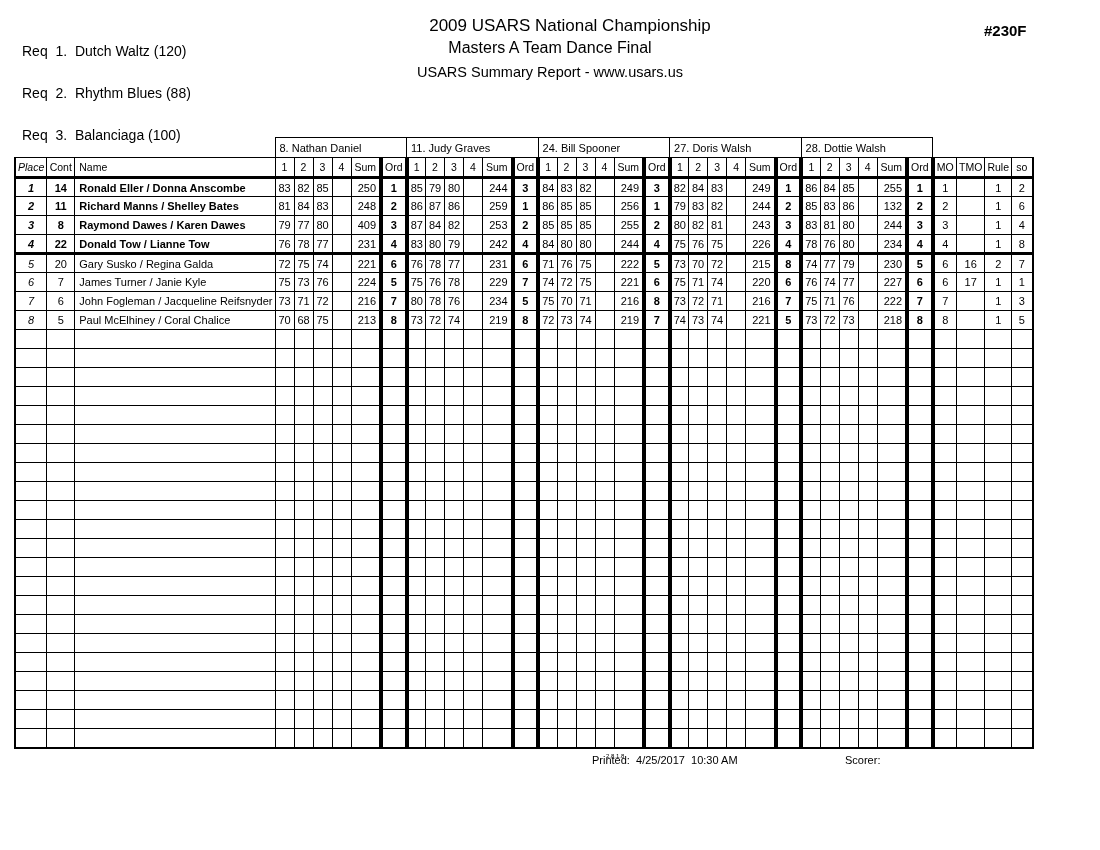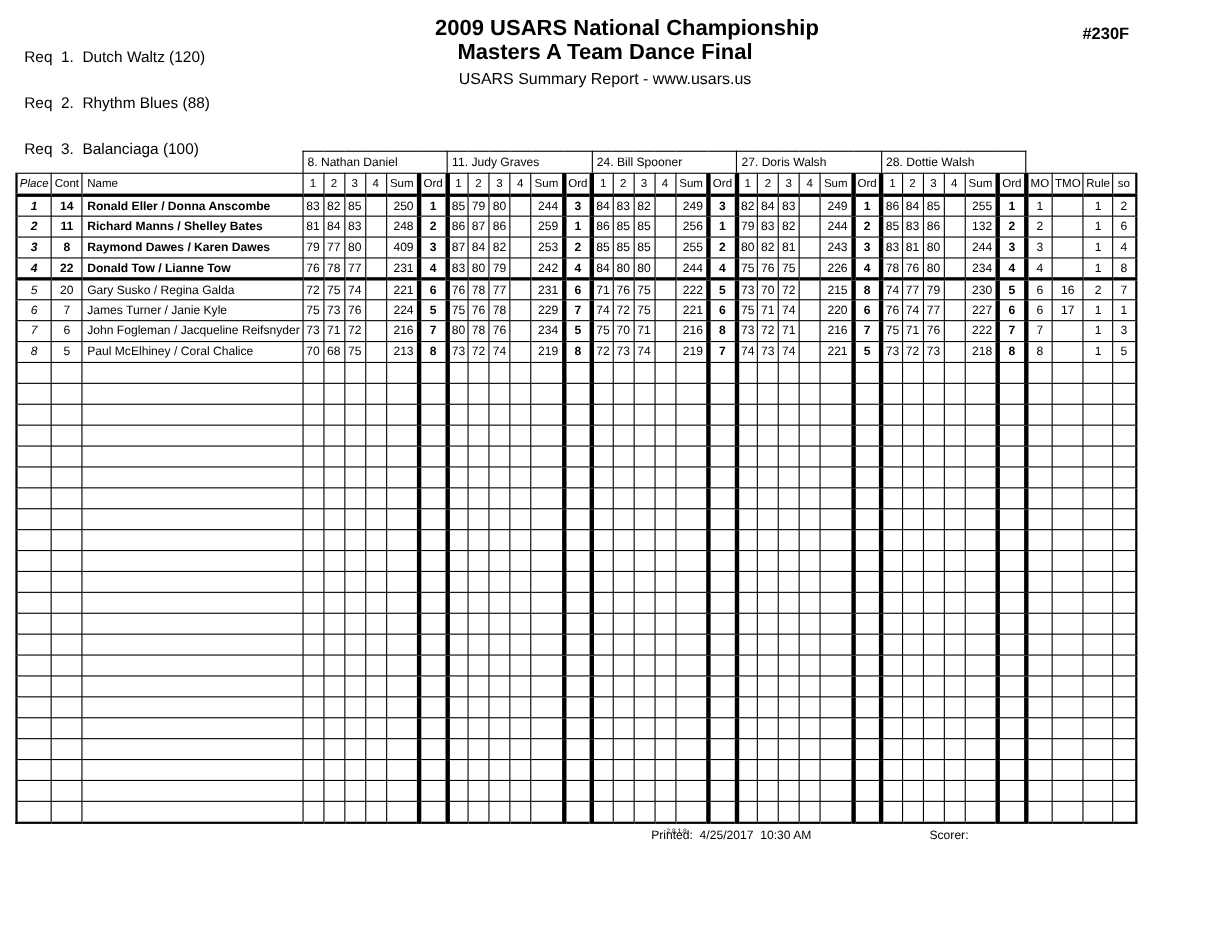--- a/index.html
+++ b/index.html
@@ -5,23 +5,23 @@
   * { box-sizing: border-box; }
   html,body { margin:0; padding:0; background:#fff; }
   .page {
     position:relative; width:1100px; height:850px; background:#ffffff;
     font-family:"Liberation Sans", sans-serif; color:#000; overflow:hidden;
   }
   
   .reqs { position:absolute; left:22px; top:16px; font-size:14px; line-height:14px; white-space:pre; }
   
   .titleblock { position:absolute; left:0; top:16px; width:1100px; text-align:center; }
-  .t1 { font-size:20px; font-weight:bold; line-height:20px;margin-left:40px; }
+  .t1 { font-size:17px; font-weight:normal; line-height:20px;margin-left:40px; }
   .t2 { font-size:12.5px; line-height:19px; }
-  .t3 { font-size:20px; font-weight:bold; line-height:24px; }
+  .t3 { font-size:16px; font-weight:normal; line-height:24px; }
   .t4 { font-size:14.5px; line-height:24px; }
   .evnum { position:absolute; left:984px; top:22px; font-size:15px; font-weight:bold; }
 
   
   table.results { position:absolute; left:14px; top:137px; border-collapse:collapse; table-layout:fixed; }
   table.results td, table.results th {
     border:1px solid #000; padding:0 2px; height:19px; font-size:11px;
     overflow:hidden; white-space:nowrap; text-align:center; font-weight:normal;
   }
   tr.judges td { border:none; height:20px; }

